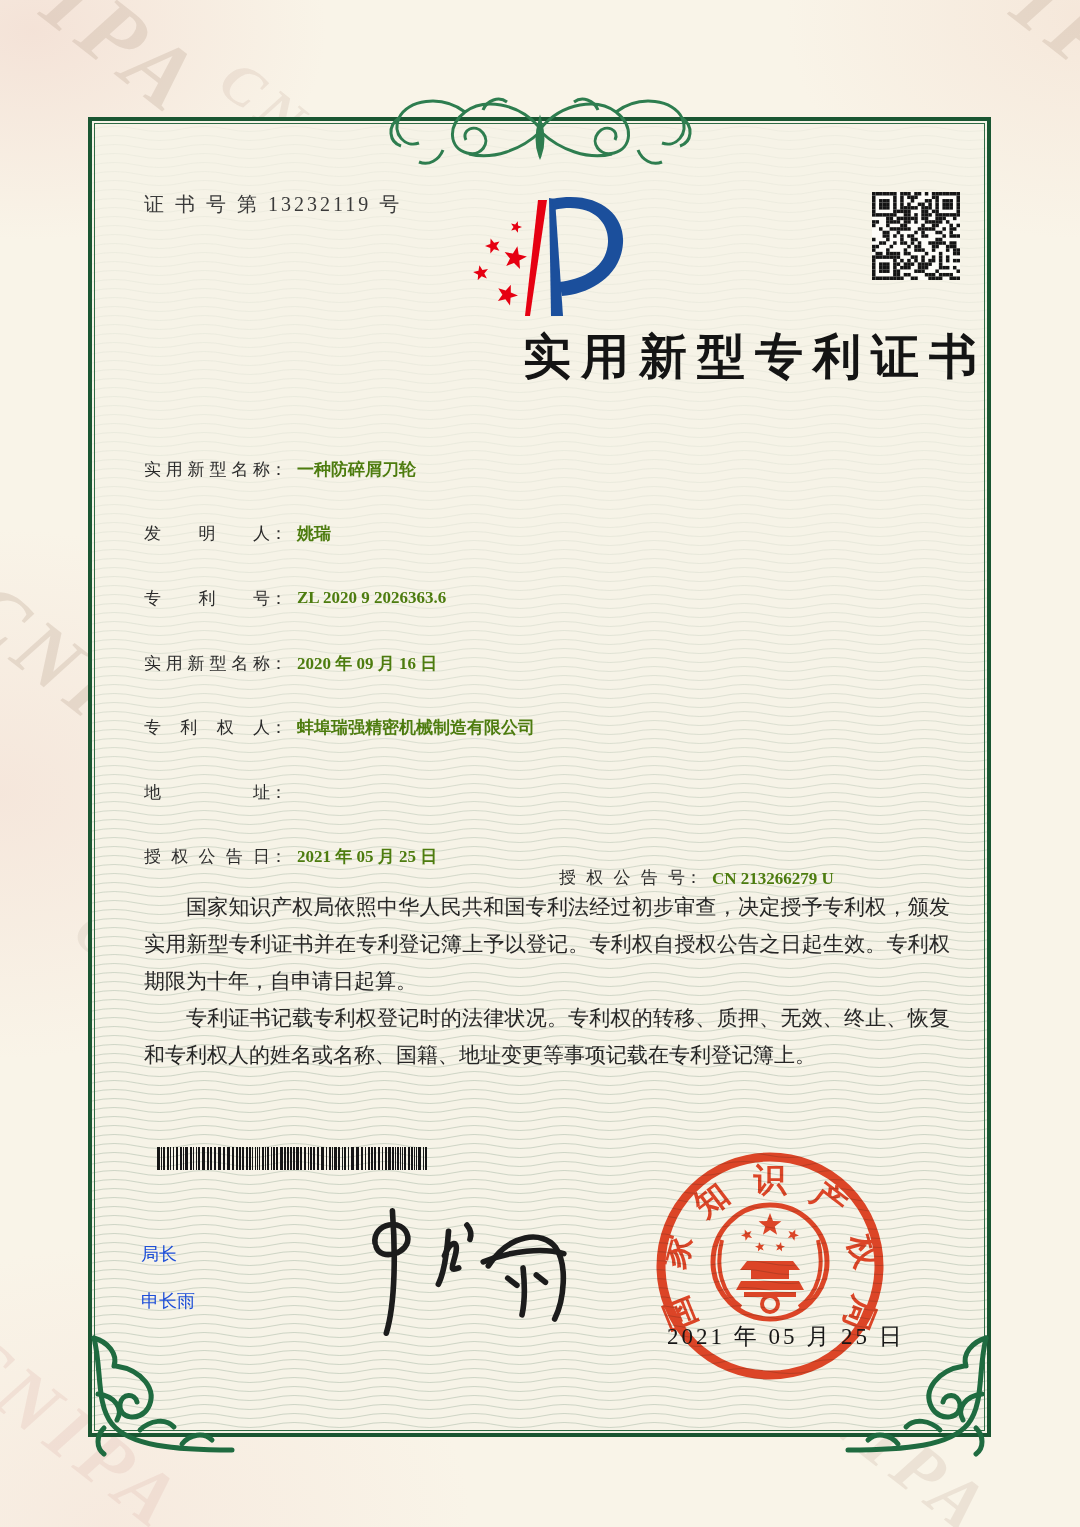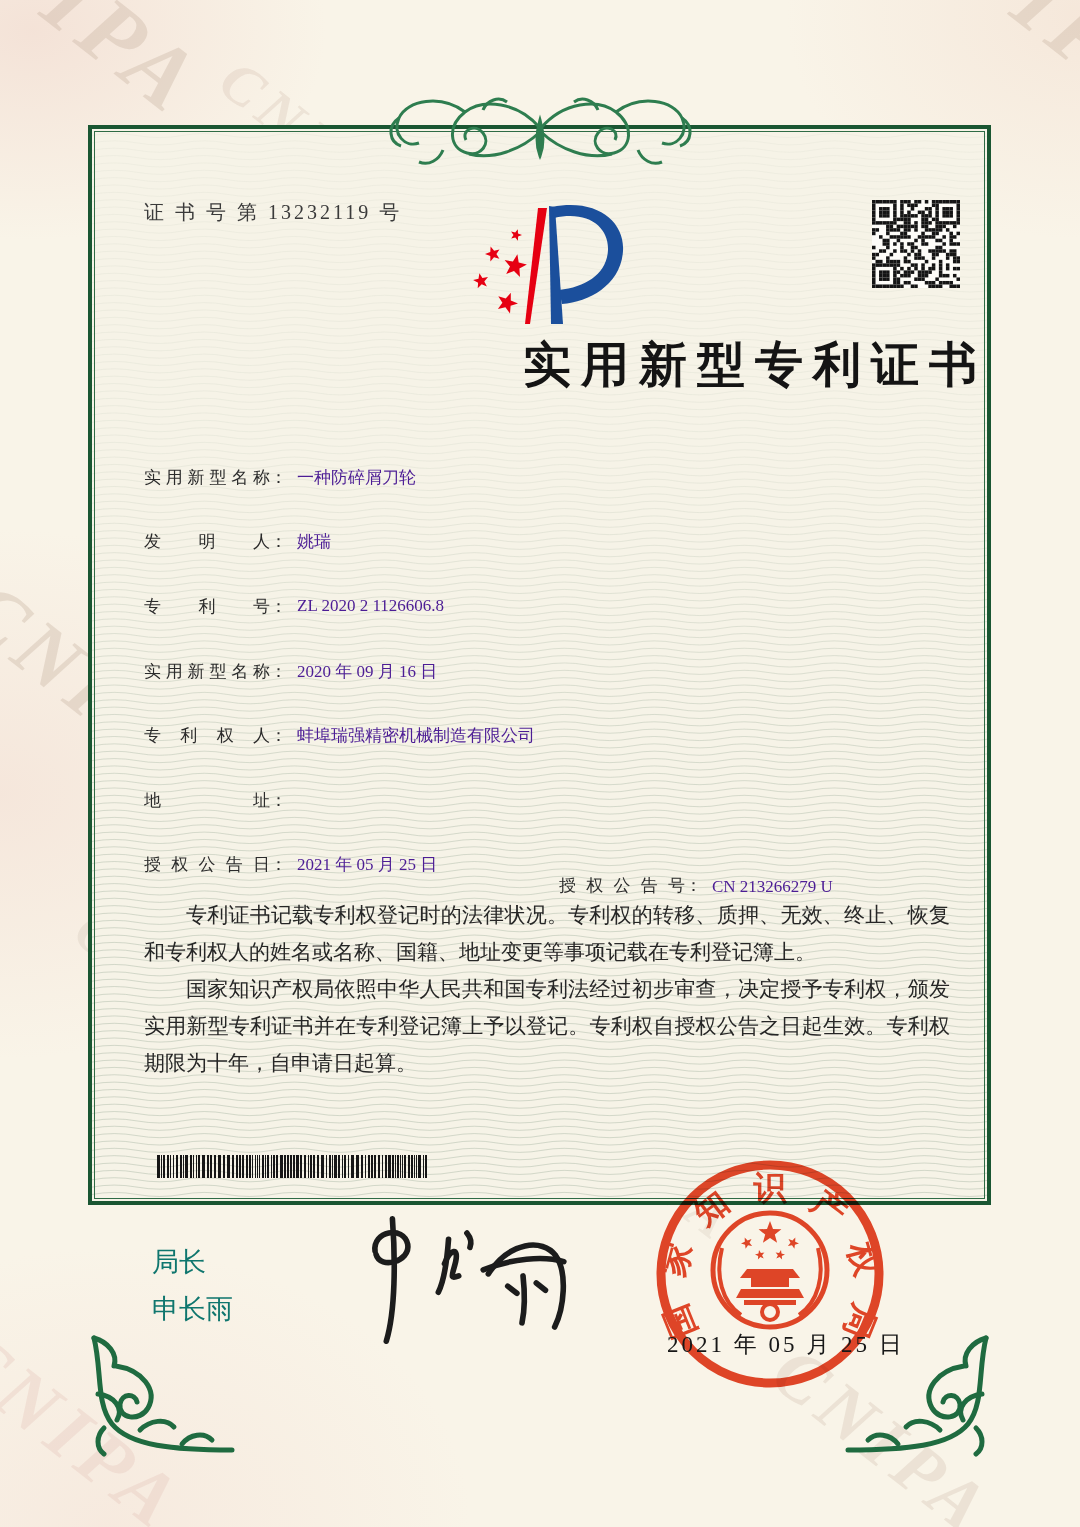--- a/index.html
+++ b/index.html
@@ -14,22 +14,22 @@
       radial-gradient(420px 320px at 100% 1%, rgba(240,213,198,.40), transparent 70%),
       radial-gradient(520px 400px at 10% 100%, rgba(242,215,205,.35), transparent 70%),
       #f9f4e8;
   }
   .wm{
     position:absolute; font-style:italic; font-weight:700;
     color:rgba(193,171,152,.32); letter-spacing:8px; white-space:nowrap;
     transform:rotate(38deg); pointer-events:none; user-select:none;
   }
   .frame{
-    position:absolute; left:88px; top:117px; width:903px; height:1080px;
-    border:4px solid #1a5632; background:#f6f3e7;margin-top:8px;
+    position:absolute; left:88px; top:117px; width:903px; height:1320px;
+    border:4px solid #1a5632; background:#f6f3e7;
   }
   .frame-inner{ position:absolute; inset:2px; border:1px solid #2e6b45; pointer-events:none; }
   .guilloche{
     position:absolute; inset:0; width:100%; height:100%;
     -webkit-mask-image:linear-gradient(180deg, rgba(0,0,0,.18) 0%, rgba(0,0,0,.30) 30%, rgba(0,0,0,.85) 55%, #000 75%);
     mask-image:linear-gradient(180deg, rgba(0,0,0,.18) 0%, rgba(0,0,0,.30) 30%, rgba(0,0,0,.85) 55%, #000 75%);
     pointer-events:none;
   }
   .cert-no{ position:absolute; left:52px; top:70px; font-size:20px; letter-spacing:3px; color:#3a3a3a; }
   .logo{ position:absolute; left:352px; top:64px; width:220px; height:140px; }
@@ -38,26 +38,26 @@
     position:absolute; left:0; right:0; top:204px; text-align:right;
     font-size:48px; font-weight:700; letter-spacing:10px; color:#141414;
   }
   .fields{ position:absolute; left:52px; top:316px; width:806px; }
   .frow{ height:64.6px; display:flex; align-items:center; font-size:17px; position:relative; }
   .flabel{
     display:inline-block; width:126px; text-align:justify; text-align-last:justify;
     color:#2b2b2b; flex:none;
   }
   .fcolon{ flex:none; margin-right:10px; }
-  .fvalue{ color:#4c1d95; white-space:nowrap; }
+  .fvalue{ color:#4d7c0f; white-space:nowrap;font-weight:bold; }
   .cell2{ position:absolute; left:415px; top:0; height:100%; display:flex; align-items:flex-end; }
   .paras{ position:absolute; left:52px; top:768px; width:806px; font-size:21px; line-height:37px; text-align:justify; color:#262626; }
   .paras p{ text-indent:2em; }
   .barcode{ position:absolute; left:65px; top:1026px; width:277px; height:23px; }
-  .director{ position:absolute; left:60px; top:1110px; font-size:27px; line-height:47px; color:#0f766e; }
+  .director{ position:absolute; left:49px; top:1110px; font-size:18px; line-height:47px; color:#1d4ed8; }
   .signature{ position:absolute; left:230px; top:1078px; width:250px; height:145px; }
   .seal{ position:absolute; left:560px; top:1027px; width:236px; height:236px; opacity:.93; mix-blend-mode:multiply; }
   .seal text{ font-family:"Liberation Serif","DejaVu Serif",serif; font-weight:700; font-size:33px; fill:#e23a1a; }
   .seal-date{ position:absolute; left:575px; top:1200px; font-size:23px; letter-spacing:3px; color:#171717; z-index:5; }
   .page-info{ position:absolute; left:0; right:0; top:1280px; text-align:center; font-size:17px; letter-spacing:2px; color:#333; }
   .footer-note{ position:absolute; left:0; right:0; top:1472px; text-align:center; font-size:20px; letter-spacing:4px; color:#2e2e2e; }
   .flourish-top{ position:absolute; left:383px; top:90px; width:315px; height:90px; z-index:2; }
   .flourish{ position:absolute; width:180px; height:130px; z-index:2; }
   .flourish.bl{ left:82px; top:1332px; }
   .flourish.br{ left:818px; top:1332px; transform:scaleX(-1); }
@@ -438,21 +438,21 @@
           <span class="fvalue">一种防碎屑刀轮</span>
       </div>
       <div class="frow">
         <span class="flabel">发明人</span>
           <span class="fcolon">：</span>
           <span class="fvalue">姚瑞</span>
       </div>
       <div class="frow">
         <span class="flabel">专利号</span>
           <span class="fcolon">：</span>
-          <span class="fvalue">ZL 2020 2 1126606.8</span>
+          <span class="fvalue">ZL 2020 9 2026363.6</span>
       </div>
       <div class="frow">
         <span class="flabel">实用新型名称</span>
           <span class="fcolon">：</span>
           <span class="fvalue">2020 年 09 月 16 日</span>
       </div>
       <div class="frow">
         <span class="flabel">专利权人</span>
           <span class="fcolon">：</span>
           <span class="fvalue">蚌埠瑞强精密机械制造有限公司</span>
@@ -467,22 +467,22 @@
           <span class="fvalue">2021 年 05 月 25 日</span>
         <span class="cell2">
           <span class="flabel">授权公告号</span>
             <span class="fcolon">：</span>
             <span class="fvalue">CN 213266279 U</span>
         </span>
       </div>
     </div>
 
     <div class="paras">
+      <p>国家知识产权局依照中华人民共和国专利法经过初步审查，决定授予专利权，颁发实用新型专利证书并在专利登记簿上予以登记。专利权自授权公告之日起生效。专利权期限为十年，自申请日起算。</p>
       <p>专利证书记载专利权登记时的法律状况。专利权的转移、质押、无效、终止、恢复和专利权人的姓名或名称、国籍、地址变更等事项记载在专利登记簿上。</p>
-      <p>国家知识产权局依照中华人民共和国专利法经过初步审查，决定授予专利权，颁发实用新型专利证书并在专利登记簿上予以登记。专利权自授权公告之日起生效。专利权期限为十年，自申请日起算。</p>
     </div>
 
     <svg class="barcode" viewBox="0 0 277 23" preserveAspectRatio="none">
       <g id="barcode-bars" fill="#161616">
           <rect x="0" y="0" width="3" height="23"></rect>
           <rect x="4" y="0" width="1" height="23"></rect>
           <rect x="6" y="0" width="2" height="23"></rect>
           <rect x="10" y="0" width="2" height="23"></rect>
           <rect x="13" y="0" width="1" height="23"></rect>
           <rect x="16" y="0" width="1" height="23"></rect>

